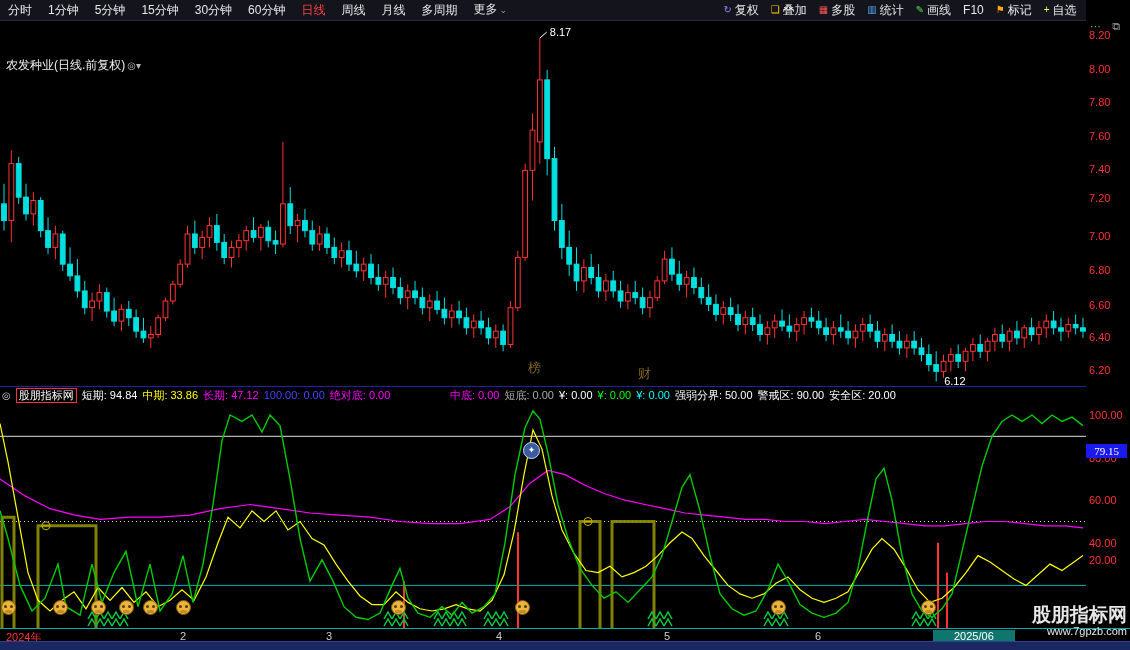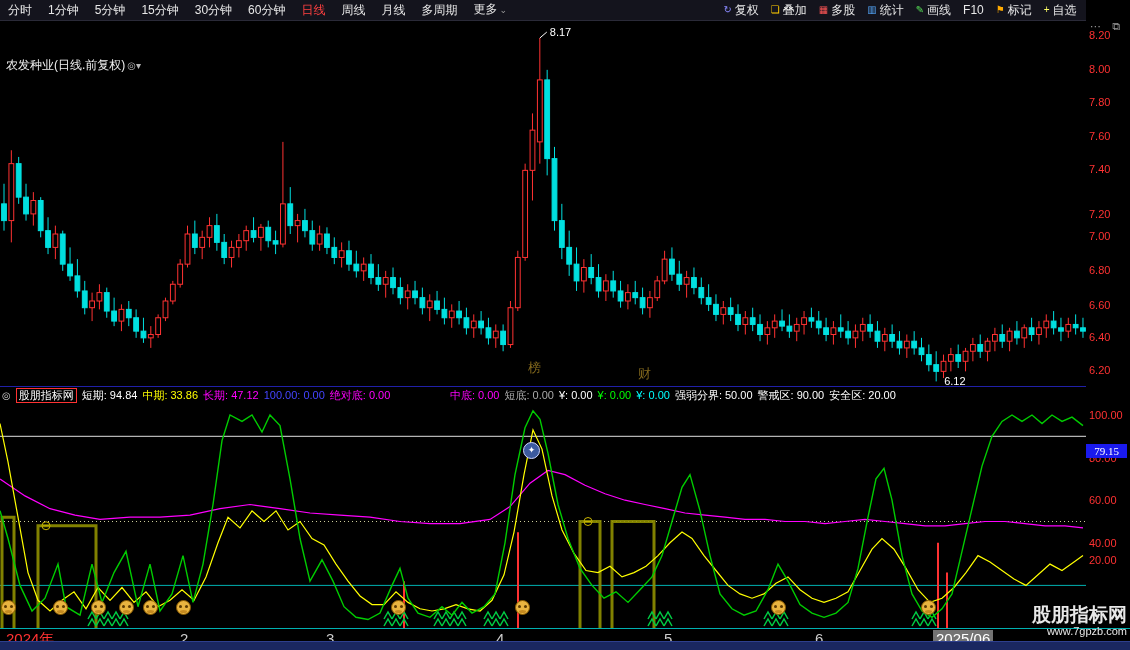--- a/index.html
+++ b/index.html
@@ -35,22 +35,22 @@
                   background:#5c3a00;box-shadow:6px 0 0 #5c3a00;}
   .monkey::after{content:"";position:absolute;left:3px;bottom:1px;width:7px;height:3px;border-radius:50%;background:#c58a20;}
   .pbadge{position:absolute;width:15px;height:15px;border-radius:50%;background:#3c5a9e;border:1px solid #cfd6ff;
           color:#fff;font-size:9px;line-height:15px;text-align:center;}
   
   .right-axis{position:absolute;top:0;left:1086px;width:44px;height:650px;background:#000;}
   .ax-label{position:absolute;left:3px;color:#ff3232;font-size:11px;}
   .last-badge{position:absolute;left:0;width:41px;background:#1a1aee;color:#ffffff;font-size:11px;text-align:center;padding:1px 0;}
   
   .xaxis{position:absolute;top:628px;left:0;width:1130px;height:14px;background:#000;border-top:1px solid #00b0b0;}
-  .xtick{position:absolute;top:1px;font-size:15px;color:#cccccc;}
-  .xtick.hl{background:#737373;color:#ffffff;padding:0 3px;}
+  .xtick{position:absolute;top:1px;font-size:11px;color:#cccccc;}
+  .xtick.hl{background:#0f766e;color:#ffffff;padding:0 21px;}
   
   .watermark{position:absolute;right:3px;bottom:12px;text-align:right;color:#e8e8e8;line-height:1.15;z-index:6;}
   .wm1{font-size:19px;font-weight:bold;}
   .wm2{font-size:11px;}
   
   .bottom-bar{position:absolute;bottom:0;left:0;width:1130px;height:8px;background:#1a2760;border-top:1px solid #2e3f8e;}
 </style>
 </head>
 <body>
 
@@ -497,21 +497,21 @@
       <div class="monkey" style="left: 921px; top: 198px;"></div>
       <div class="pbadge" style="left: 523px; top: 40px;">✦</div>
     </div>
 
   <div class="right-axis" id="right-axis">
       <div class="ax-label" style="top: 29px;">8.20</div>
       <div class="ax-label" style="top: 62.5px;">8.00</div>
       <div class="ax-label" style="top: 96px;">7.80</div>
       <div class="ax-label" style="top: 129.5px;">7.60</div>
       <div class="ax-label" style="top: 163px;">7.40</div>
-      <div class="ax-label" style="top: 208px;">7.20</div>
+      <div class="ax-label" style="top: 192px;">7.20</div>
       <div class="ax-label" style="top: 230px;">7.00</div>
       <div class="ax-label" style="top: 263.5px;">6.80</div>
       <div class="ax-label" style="top: 299px;">6.60</div>
       <div class="ax-label" style="top: 330.5px;">6.40</div>
       <div class="ax-label" style="top: 364px;">6.20</div>
       <div class="ax-label" style="top: 409px;">100.00</div>
       <div class="ax-label" style="top: 451.6px;">80.00</div>
       <div class="ax-label" style="top: 494.2px;">60.00</div>
       <div class="ax-label" style="top: 536.8px;">40.00</div>
       <div class="ax-label" style="top: 554px;">20.00</div>

